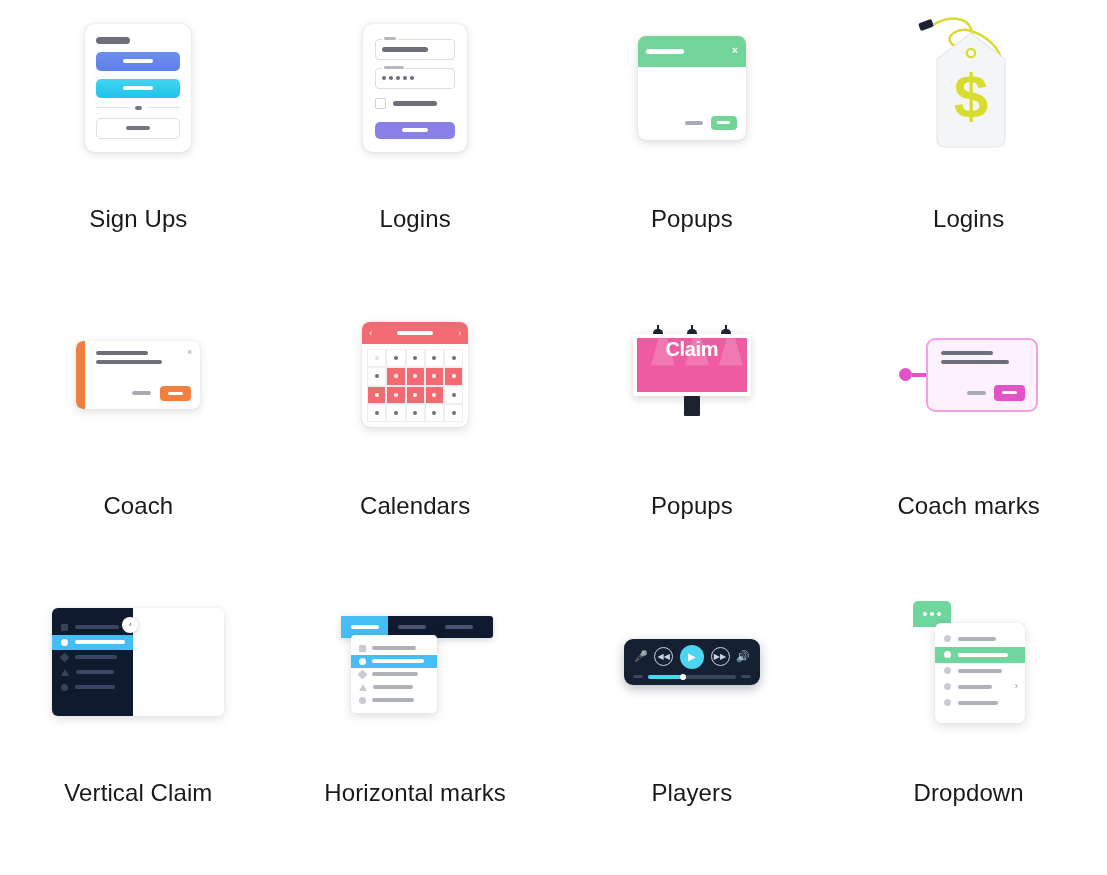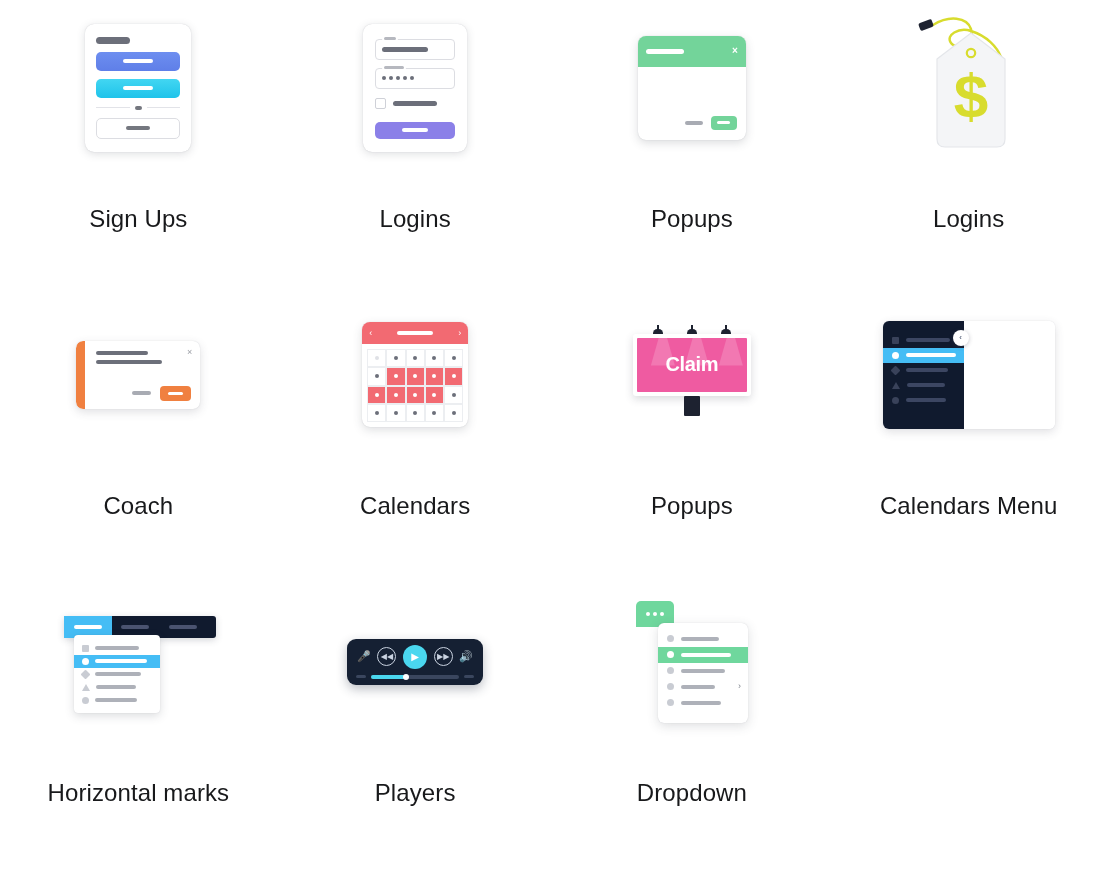--- a/index.html
+++ b/index.html
@@ -151,21 +151,21 @@
 
   
   .claim-wrap { position:relative; width:134px; height:110px; }
   .claim-board {
     position:absolute; left:8px; top:14px; width:118px; height:62px;
     background:#fff; border-radius:3px; padding:4px;
     box-shadow: 0 3px 9px rgba(60,64,80,.2); box-sizing:border-box;
   }
   .claim-inner {
     width:100%; height:100%; background:#ef5ba1; border-radius:1px;
-    display:flex; align-items:center; justify-content:center;
+    display:flex; justify-content:center;
     color:#fff; font-size:20px; font-weight:bold; letter-spacing:-0.3px;
     position:relative; overflow:hidden;
   }
   .claim-glow { position:absolute; top:-6px; width:24px; height:34px; background:rgba(255,255,255,.18);
     clip-path: polygon(40% 0, 60% 0, 100% 100%, 0 100%); }
   .lamp { position:absolute; top:5px; width:10px; height:10px; }
   .lamp .stem { position:absolute; left:4px; top:0; width:2px; height:5px; background:#1d2230; }
   .lamp .shade { position:absolute; left:0; top:4px; width:10px; height:6px; background:#1d2230; border-radius:5px 5px 2px 2px; }
   .claim-post { position:absolute; left:59px; top:76px; width:16px; height:20px; background:#1d2230; border-radius:1px; }
 
@@ -491,20 +491,39 @@
             <div class="claim-glow" style="left:82px"></div>
             <span>Claim</span>
           </div>
         </div>
         <div class="claim-post"></div>
       </div>
     </div>
     <div class="label">Popups</div>
   </div>
 
+  <div class="cell">
+    <div class="art">
+      <div class="coach-wrap">
+        <div class="coach-dot"></div>
+        <div class="coach-conn"></div>
+        <div class="coach-card">
+          <div class="coach-line a"></div>
+          <div class="coach-line b"></div>
+          <div class="coach-actions">
+            <div class="coach-link"></div>
+            <div class="coach-btn">
+                <i></i>
+              </div>
+          </div>
+        </div>
+      </div>
+    </div>
+    <div class="label">Coach marks</div>
+  </div>
 
   <div class="cell">
     <div class="art">
       <div class="vm-wrap">
         <div class="vm-side">
           <div class="vm-item">
               <span class="vm-ic sq"></span>
               <span class="vm-txt" style="width:44px"></span>
             </div>
           <div class="vm-item active">
@@ -521,21 +540,21 @@
             </div>
           <div class="vm-item">
               <span class="vm-ic ci"></span>
               <span class="vm-txt" style="width:40px"></span>
             </div>
         </div>
         <div class="vm-main"></div>
         <div class="vm-collapse">‹</div>
       </div>
     </div>
-    <div class="label">Calendars Menu</div>
+    <div class="label">Vertical Claim</div>
   </div>
 
   <div class="cell">
     <div class="art">
       <div class="hm-wrap">
         <div class="hm-bar">
           <div class="hm-tab active">
               <i></i>
             </div>
           <div class="hm-tab">

